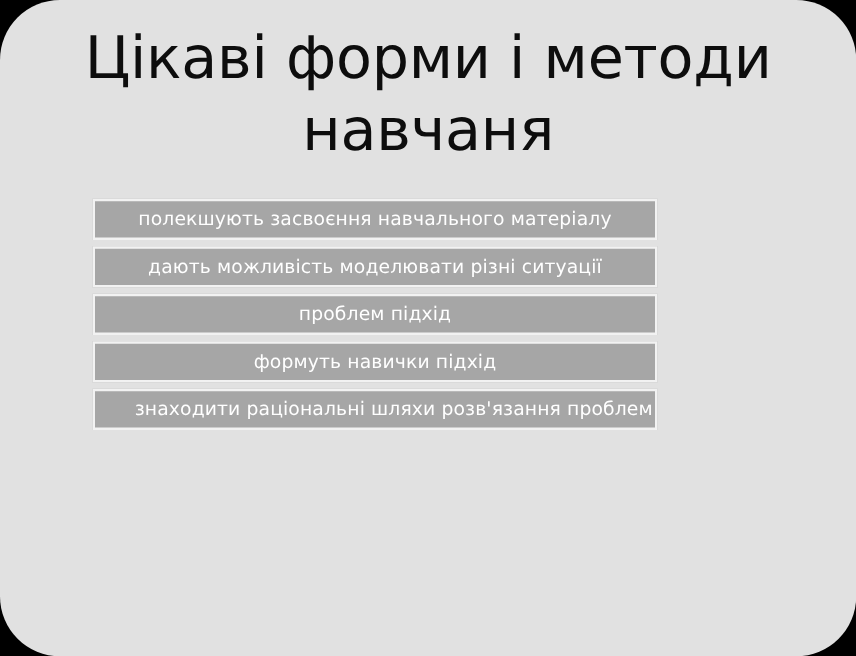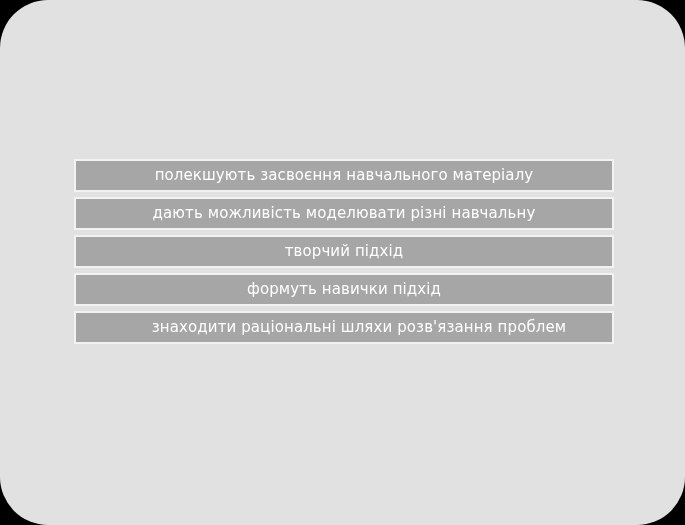--- a/index.html
+++ b/index.html
@@ -53,21 +53,21 @@
   #list {
     position: absolute;
     left: 74px;
     top: 159px;
     width: 540px;
   }
 
   .bar {
     position: relative;
     box-sizing: border-box;
-    width: 540px;
+    width: 452px;
     height: 33px;
     margin-bottom: 5px;
     background: #a6a6a6;
     border: 2px solid #f2f2f2;
     display: flex;
     align-items: center;
     justify-content: center;
   }
 
   .bar:last-child {
@@ -85,33 +85,35 @@
     white-space: nowrap;
     letter-spacing: 0.1px;
   }
 </style>
 </head>
 <body>
 
 <div id="slide">
   <div id="panel">
 
+    <div id="title">Цікаві форми і методи
+навчаня</div>
 
     <div id="list">
 
       <div class="bar">
         <span class="bar-label">полекшують засвоєння  навчального  матеріалу</span>
       </div>
 
       <div class="bar">
-        <span class="bar-label">дають можливість моделювати різні  навчальну</span>
+        <span class="bar-label">дають можливість моделювати різні  ситуації</span>
       </div>
 
       <div class="bar">
-        <span class="bar-label">творчий підхід</span>
+        <span class="bar-label">проблем підхід</span>
       </div>
 
       <div class="bar">
         <span class="bar-label">формуть навички підхід</span>
       </div>
 
 
 
 
 

